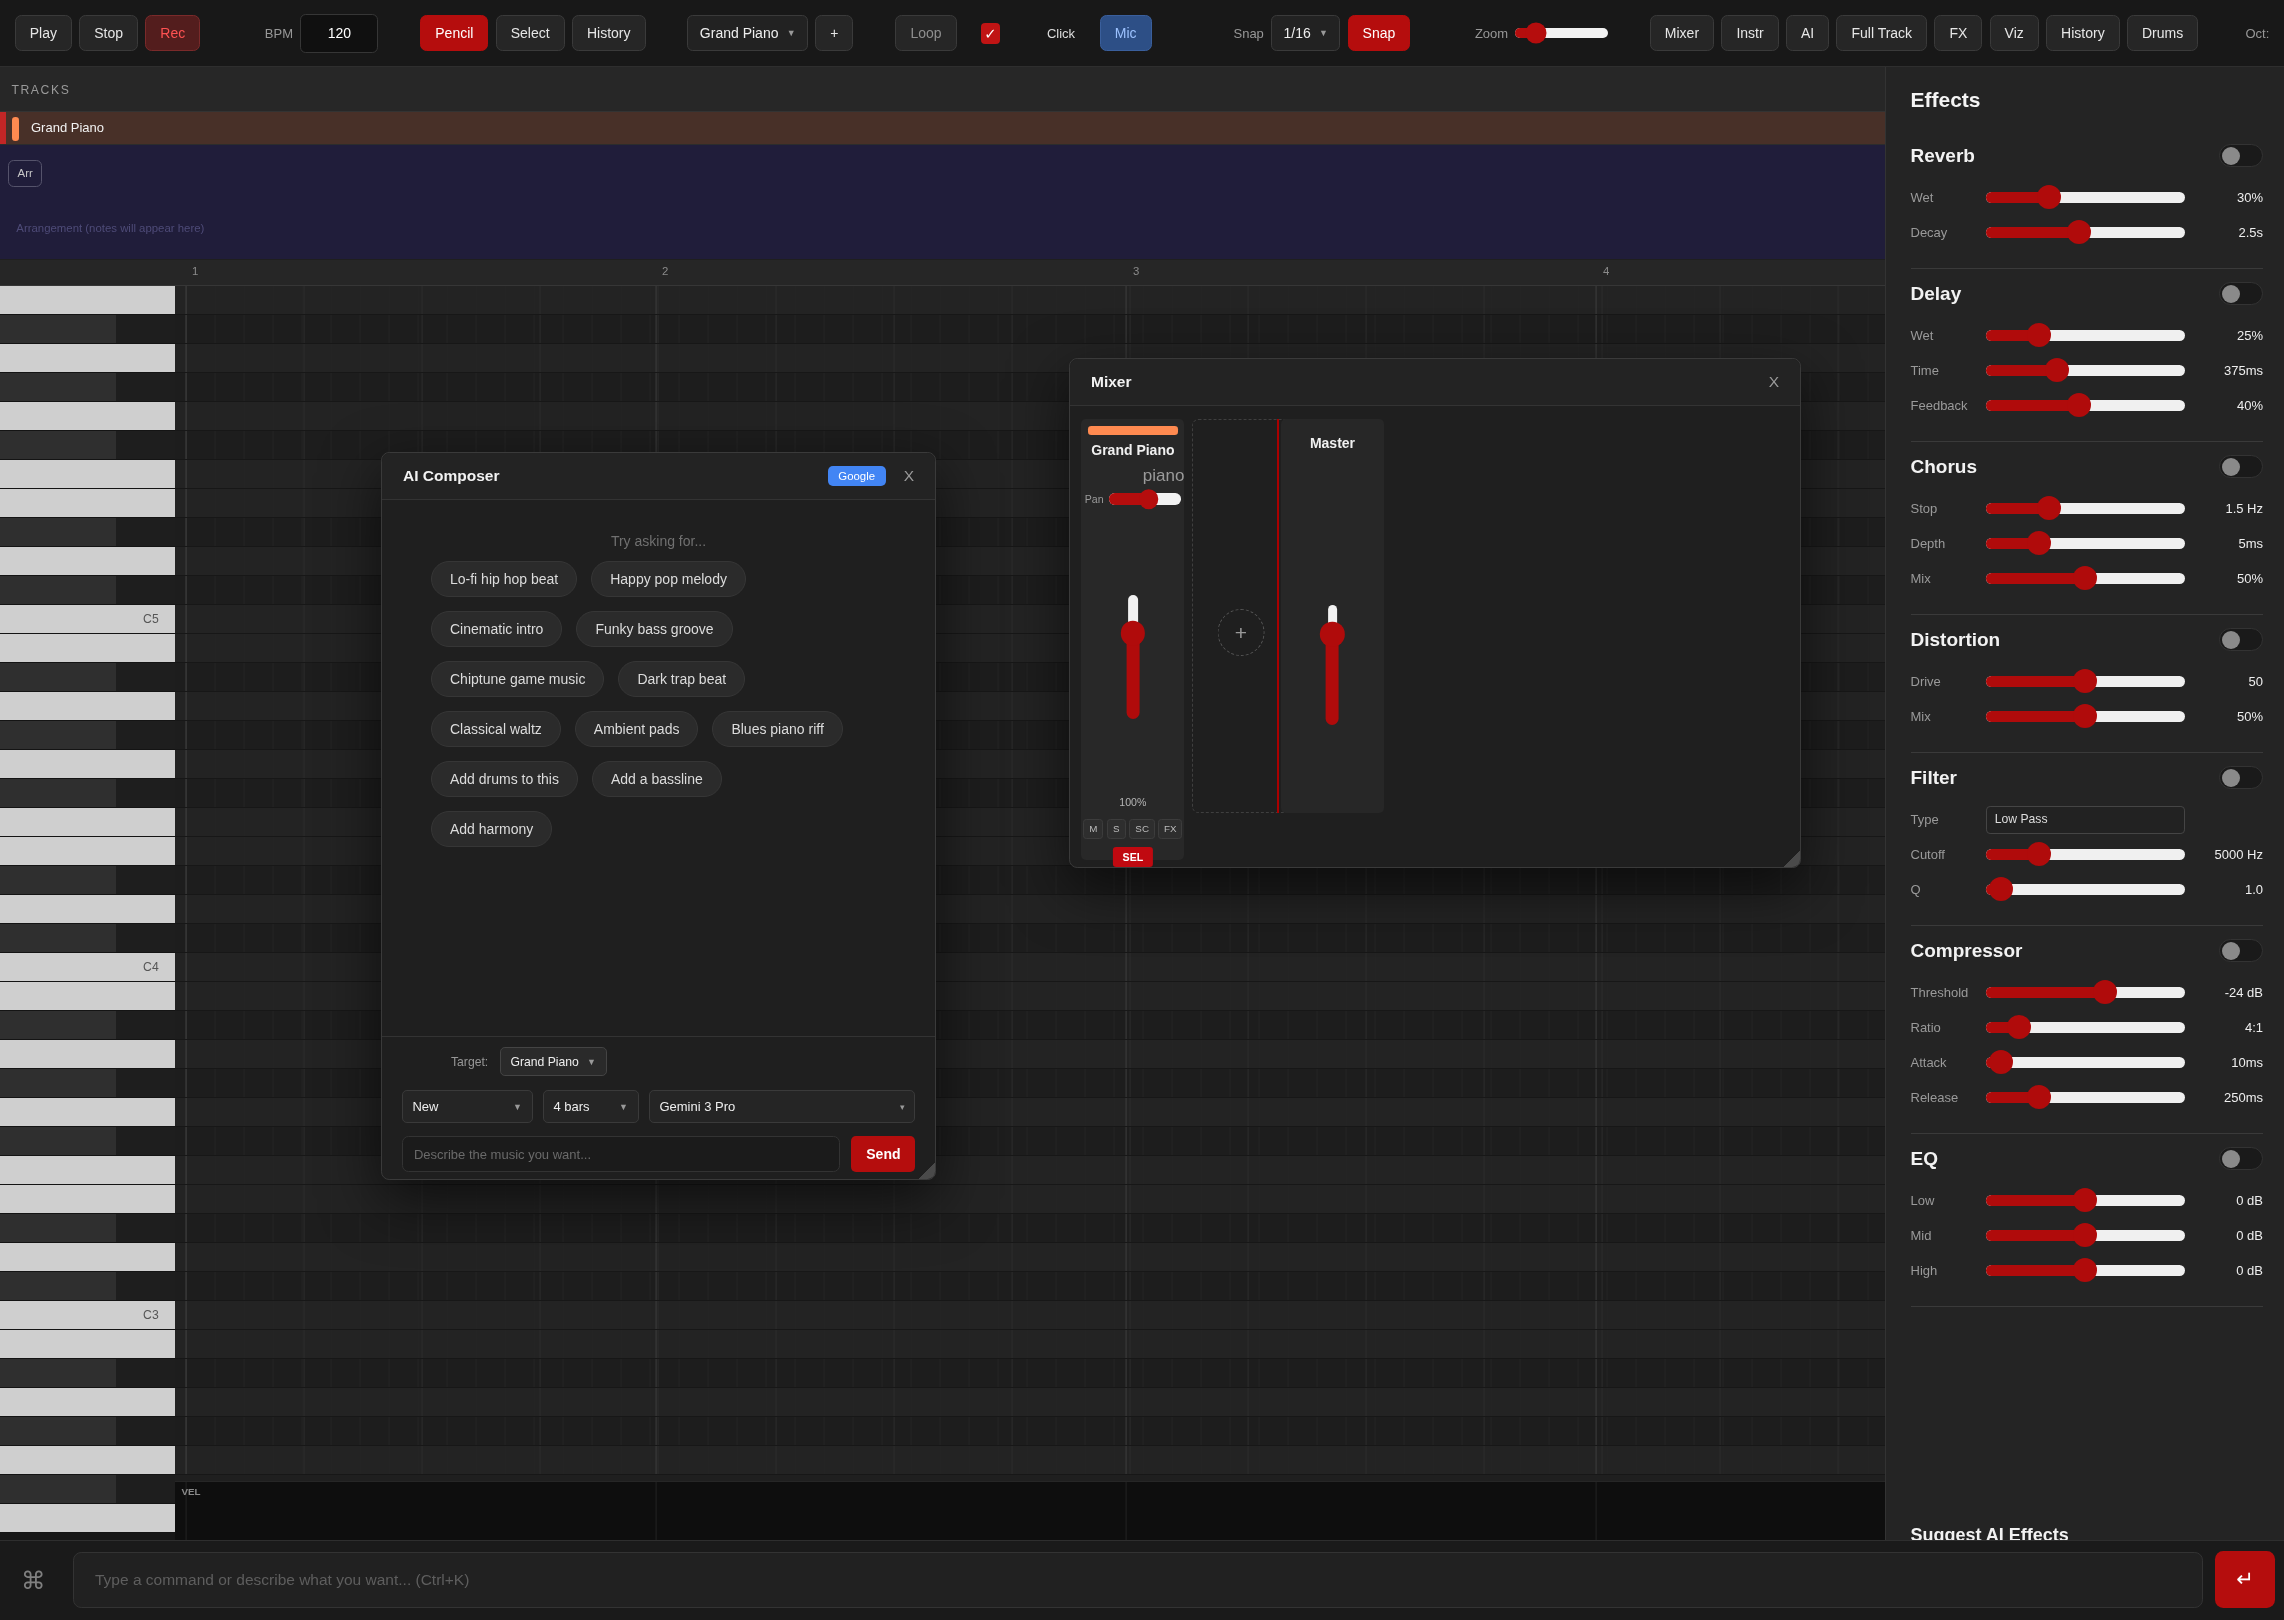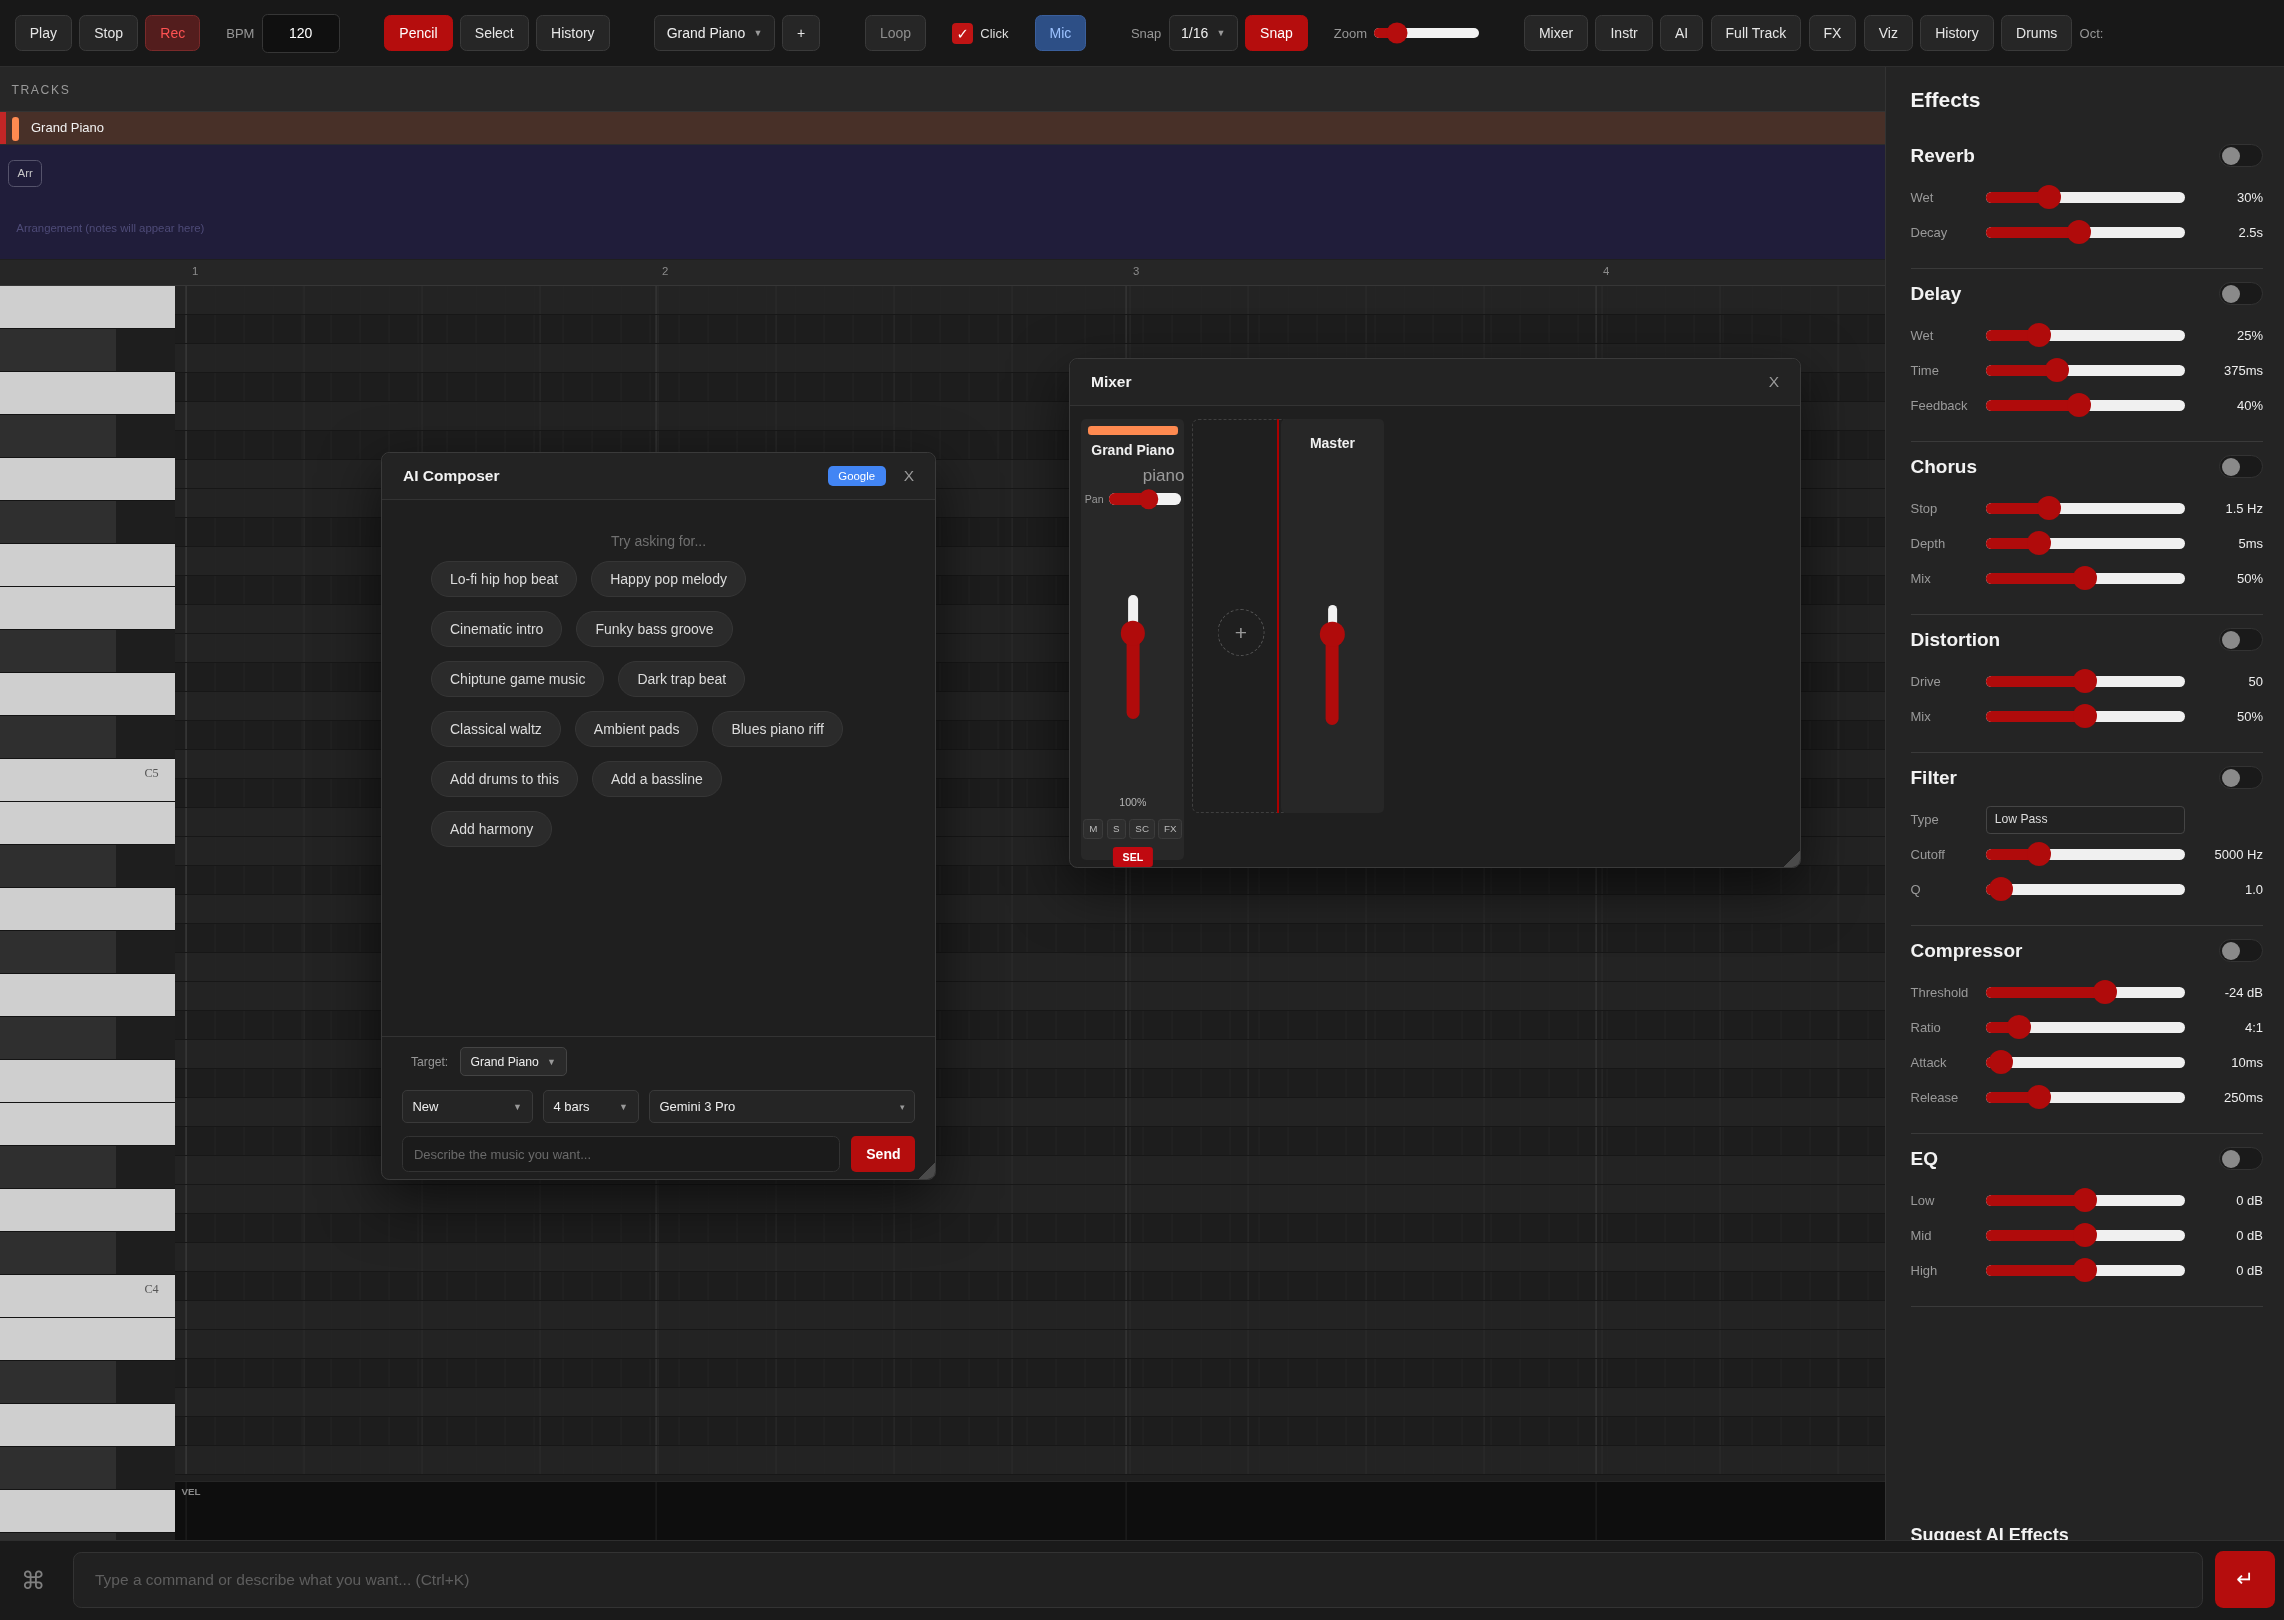--- a/index.html
+++ b/index.html
@@ -9,21 +9,21 @@
 
   
   .toolbar { position:absolute; top:0; left:0; right:0; height:67px; background:#181818;
              border-bottom:0.8px solid #2e2e2e; display:flex; align-items:center; padding:0 14.7px; gap:7.3px; overflow:hidden; white-space:nowrap;}
   .btn { background:#262626; border:0.8px solid #3a3a3a; border-radius:6.5px; color:#e6e6e6;
          font-size:14px; padding:9px 14px; cursor:pointer; }
   .btn.muted { color:#8f8f8f; }
   .btn.red { background:#b50d0d; border-color:#b50d0d; color:#fff; }
   .btn.recd { background:#531d1d; border-color:#7a2a2a; color:#ff5252; }
   .btn.blue { background:#2d4f86; border-color:#3a5f9c; color:#9cc2ff; }
-  .lbl { color:#979797; font-size:13px; }
+  .lbl { color:#979797; font-size:13px;margin-left:40px; }
   .numin { width:78px; height:39px; background:#101010; border:0.8px solid #363636; border-radius:5.7px;
            color:#fff; font-size:14px; text-align:center; }
   .sel { background:#222; border:0.8px solid #3a3a3a; border-radius:5.7px; color:#eee; font-size:14px;
          padding:9px 11.4px; display:inline-flex; align-items:center; gap:8.2px; cursor:pointer; }
   .caret { font-size:9px; color:#999; }
   .chk { width:21px; height:21px; background:#c01414; border-radius:4.1px; color:#fff; font-size:14.7px;
          display:inline-flex; align-items:center; justify-content:center; cursor:pointer; }
   .hslider { position:relative; width:105px; height:10.6px; background:#f2f2f2; border-radius:5.7px; cursor:pointer;}
   .hslider .fill { position:absolute; left:0; top:0; height:100%; background:#b50d0d; border-radius:5.7px; }
   .hslider .th { position:absolute; top:50%; width:21px; height:21px; background:#b50d0d; border-radius:50%;
@@ -42,21 +42,21 @@
   .track-name { position:absolute; left:31px; top:8.2px; font-size:13px; color:#f2f2f2; }
   .arrange { position:absolute; top:78px; left:0; width:1885px; height:114px; background:#201d3a; }
   .arr-btn { position:absolute; left:8.2px; top:14.7px; width:34px; height:27px; border:0.8px solid #55536b;
              border-radius:5.7px; color:#c7c7c7; font-size:11.4px; display:flex; align-items:center; justify-content:center; cursor:pointer;}
   .arr-hint { position:absolute; left:16.3px; top:77px; color:#4e4b78; font-size:11.4px; }
   .ruler { position:absolute; top:193px; left:0; width:1885px; height:26px; background:#262626; border-bottom:0.8px solid #363636;}
   .ruler span { position:absolute; top:4.9px; font-size:11.4px; color:#8a8a8a; }
 
   .roll { position:absolute; top:219px; left:0; width:1885px; height:1254px; overflow:hidden; }
   .keys { position:absolute; left:0; top:0; width:175px; height:1254px; overflow:hidden; background:#161616;}
-  .krow { height:43px; border-bottom:0.8px solid #141414; position:relative;font-family:Liberation Serif, serif; }
+  .krow { height:29px; border-bottom:0.8px solid #141414; position:relative; }
   .krow.w { background:#cfcfcf; }
   .krow.b { background:linear-gradient(90deg,#2f2f2f 0 66%,#1e1e1e 66%); }
   .krow .klab { position:absolute; right:16.3px; top:6.5px; font-size:12.2px; color:#555; }
   .grid { position:absolute; left:175px; top:0; width:1710px; height:1195px; overflow:hidden; }
   .grow { height:29px; border-bottom:0.8px solid #171717;
     background-image:
       repeating-linear-gradient(90deg,#3d3d3d 0 0.8px,transparent 0.8px 470px),
       repeating-linear-gradient(90deg,#2c2c2c 0 0.8px,transparent 0.8px 118px),
       repeating-linear-gradient(90deg,#242424 0 0.8px,transparent 0.8px 29px);
     background-position:10.6px 0; }

